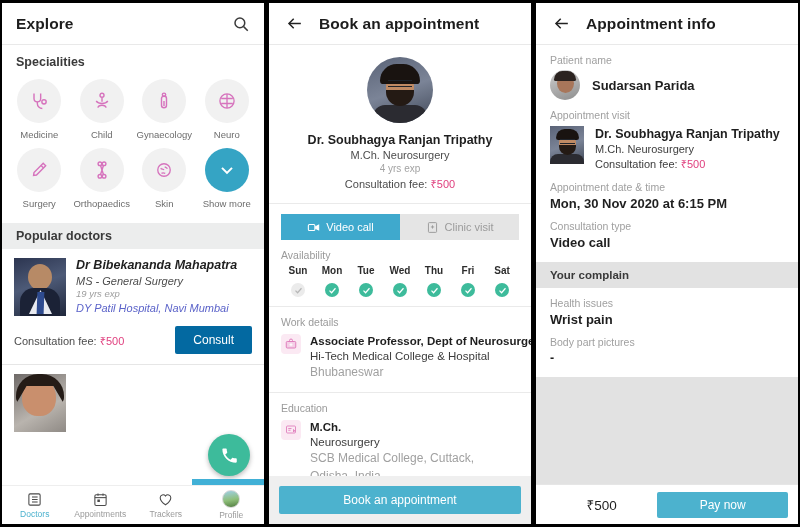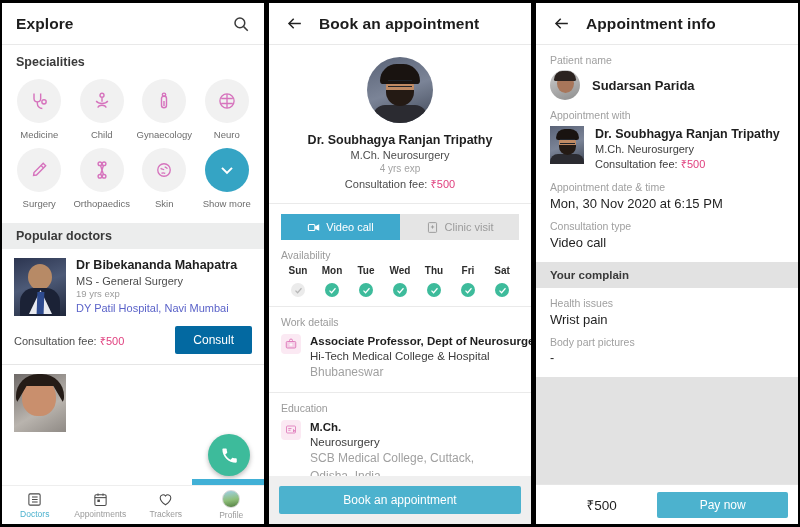--- a/index.html
+++ b/index.html
@@ -112,21 +112,21 @@
   }
   .doc-photo.face2::before {
     content:""; position:absolute; left:8px; top:4px; width:34px; height:38px;
     border-radius:50% 50% 45% 45%; background:#c98f6d;
   }
   .doc-photo.face2::after {
     content:""; position:absolute; left:2px; top:0px; width:48px; height:30px;
     border-radius:22px 22px 6px 6px; background:#241b16;
     clip-path: polygon(0 0,100% 0,100% 100%,78% 40%,22% 40%,0 100%);
   }
-  .doc-info { flex: 1 1 auto; min-width: 0; }
+  .doc-info { flex: 1 1 auto; min-width: 0; font-style: italic; }
   .doc-name { font-size: 12.5px; font-weight: bold; color: #1f1f1f; line-height: 1.25; }
   .doc-qual { font-size: 11px; color: #4c4c4c; line-height: 1.3; }
   .doc-exp  { font-size: 9.5px; color: #9d9d9d; line-height: 1.35; }
   .doc-hosp { font-size: 11px; color: #5b63c9; line-height: 1.35; }
   .fee-row {
     display: flex; align-items: center; justify-content: space-between;
     padding: 10px 12px 10px 12px;
     border-bottom: 1px solid #e6e6e6;
   }
   .fee-text { font-size: 11px; color: #4c4c4c; }
@@ -237,21 +237,21 @@
   .btn-book {
     flex: 1 1 auto; background: #4cb2ce; color: #fff; border: 0;
     height: 28px; font-size: 12px; border-radius: 2px; font-family: inherit;
   }
 
   
   .p3-body { height: 479px; background: #e2e2e2; position: relative; }
   .p3-card { background: #fff; padding: 9px 14px 12px 14px; }
   .p3-lbl  { font-size: 10.5px; color: #a0a0a0; margin-top: 9px; }
   .p3-lbl.first { margin-top: 0; }
-  .p3-val  { font-size: 12.5px; color: #1f1f1f; margin-top: 3px; }
+  .p3-val  { font-size: 12.5px; color: #1f1f1f; margin-top: 3px; font-weight: bold; }
   .p3-val.big { font-size: 13px; }
   .pat-row { display: flex; align-items: center; gap: 12px; margin-top: 4px; }
   .pat-ava {
     width: 30px; height: 30px; border-radius: 50%; overflow: hidden; position: relative;
     background: linear-gradient(160deg,#cfcfcf 0%,#8e8e8e 100%);
   }
   .pat-ava .s { position:absolute; left:7px; top:4px; width:17px; height:19px; border-radius:50%; background:#a8765a;}
   .pat-ava .h { position:absolute; left:4px; top:1px; width:22px; height:10px; border-radius:11px 11px 2px 2px; background:#2b2320;}
   .pat-name { font-size: 13px; font-weight: bold; color: #1f1f1f; }
   .dr-row { display: flex; gap: 11px; margin-top: 5px; }
@@ -626,21 +626,21 @@
       <div class="p3-card">
         <div class="p3-lbl first">Patient name</div>
         <div class="pat-row">
           <div class="pat-ava">
               <div class="s"></div>
               <div class="h"></div>
             </div>
           <div class="pat-name">Sudarsan Parida</div>
         </div>
 
-        <div class="p3-lbl">Appointment with</div>
+        <div class="p3-lbl">Appointment visit</div>
         <div class="dr-row">
           <div class="dr-ava">
               <div class="c"></div>
               <div class="s"></div>
               <div class="b"></div>
               <div class="h"></div>
               <div class="g"></div>
             </div>
           <div>
             <div class="dr-name">Dr. Soubhagya Ranjan Tripathy</div>

